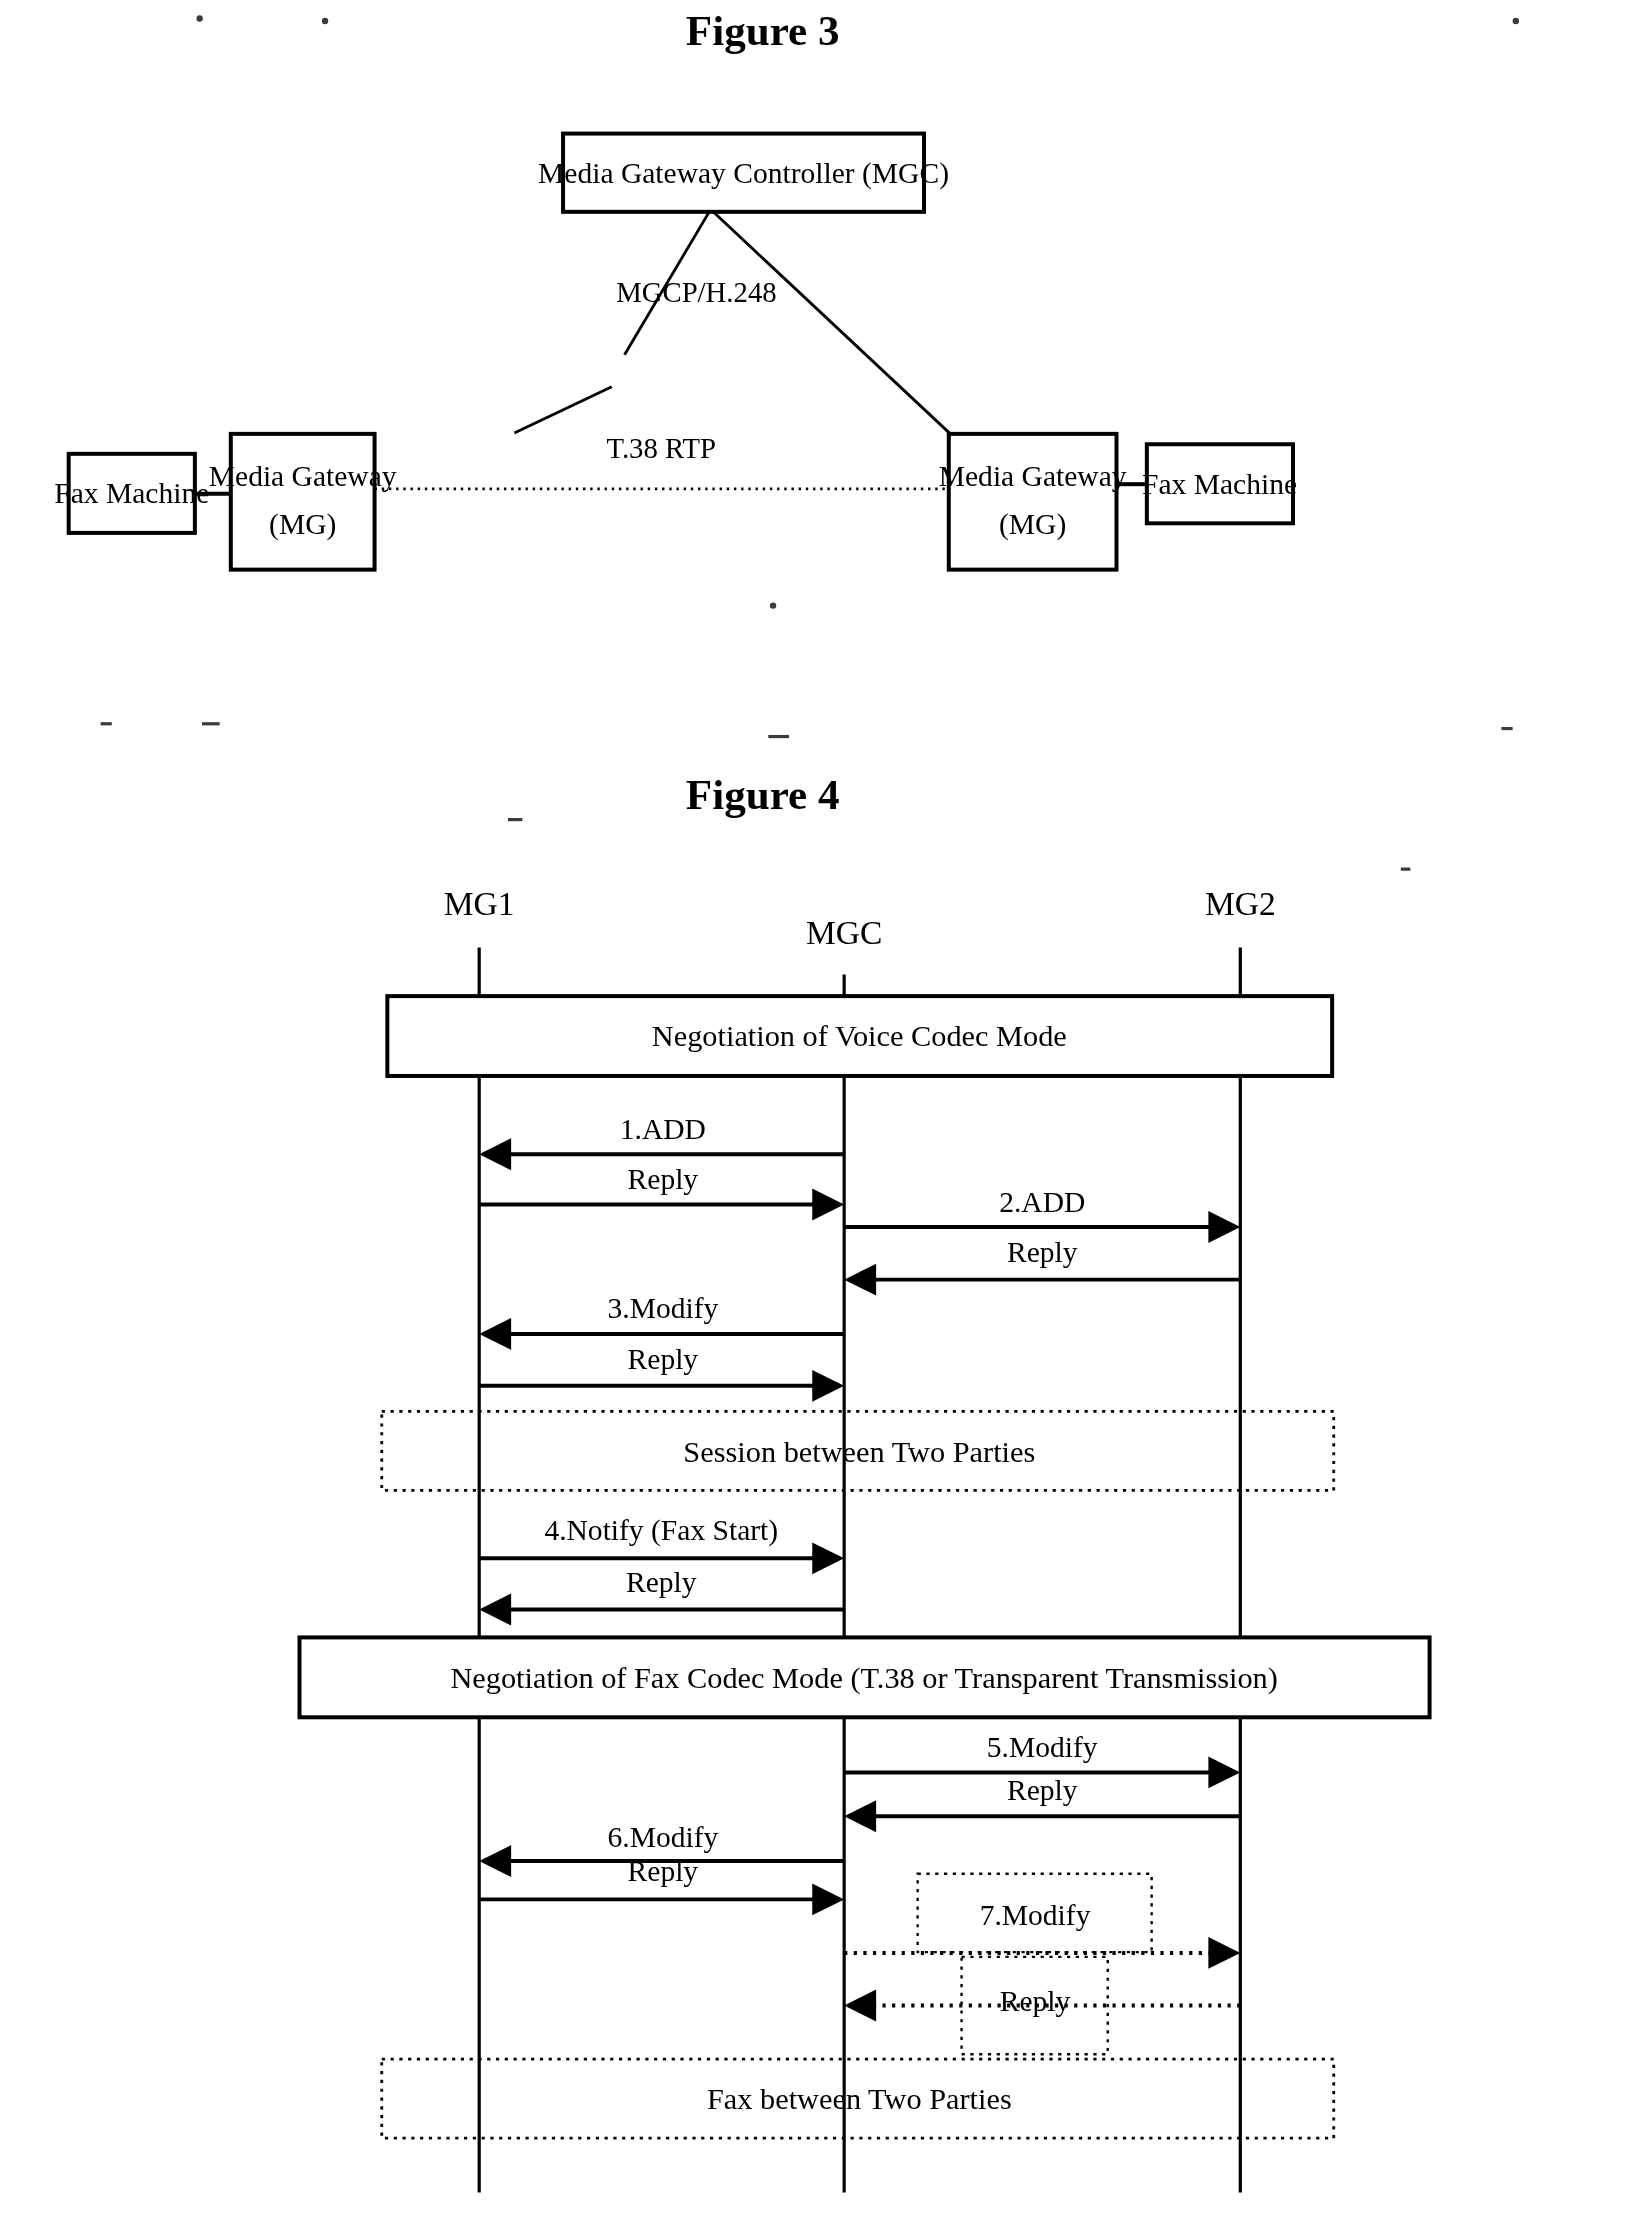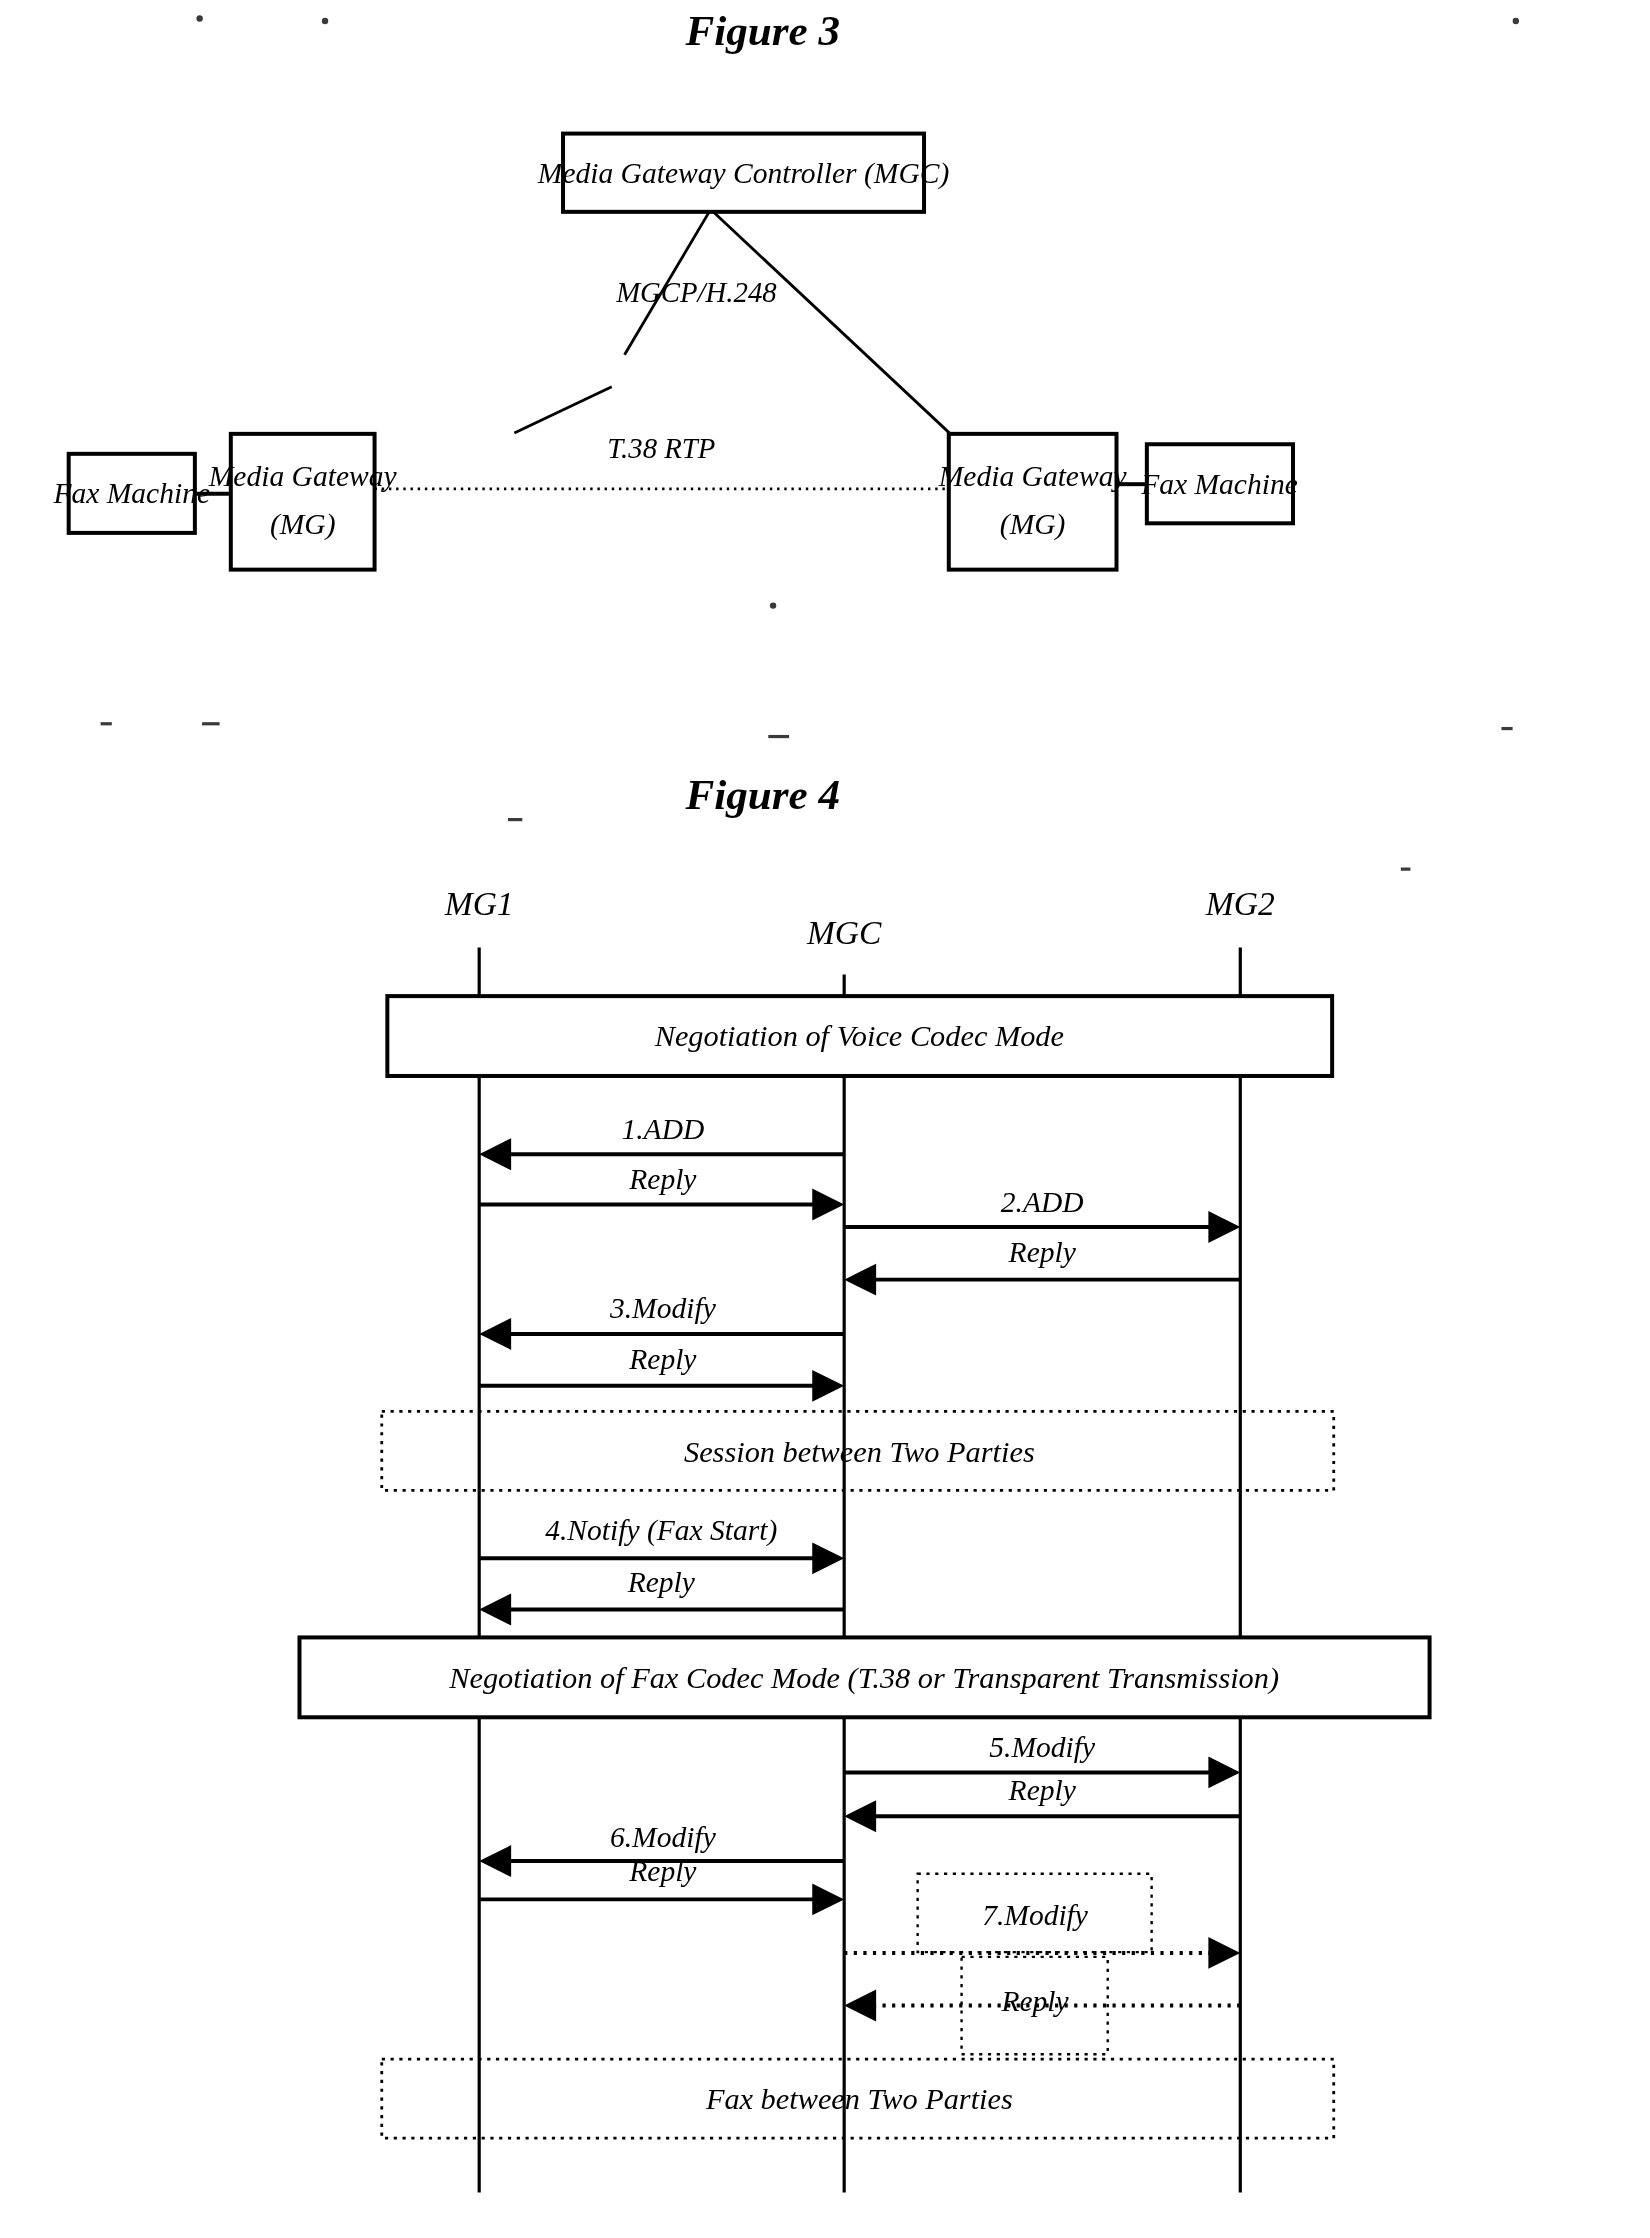--- a/index.html
+++ b/index.html
@@ -13,21 +13,20 @@
     position: relative;
     font-family: "Liberation Serif", "DejaVu Serif", serif;
     color: #000000;
     overflow: hidden;
   }
   .page {
     position: absolute;
     inset: 0;
     width: 1650px;
     height: 2239px;
-    font-style: italic;
   }
   svg.sheet {
     position: absolute;
     left: 0;
     top: 0;
     width: 1650px;
     height: 2239px;
     display: block;
   }
   text {

